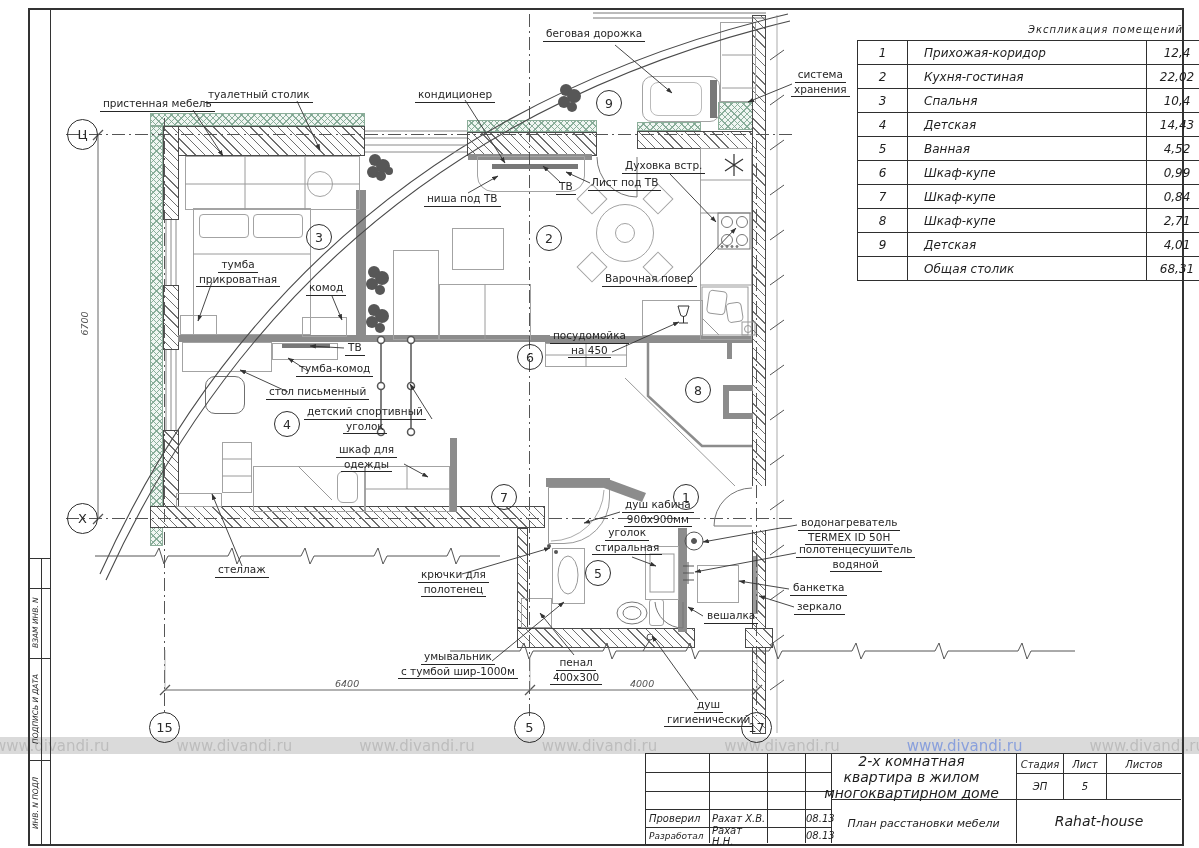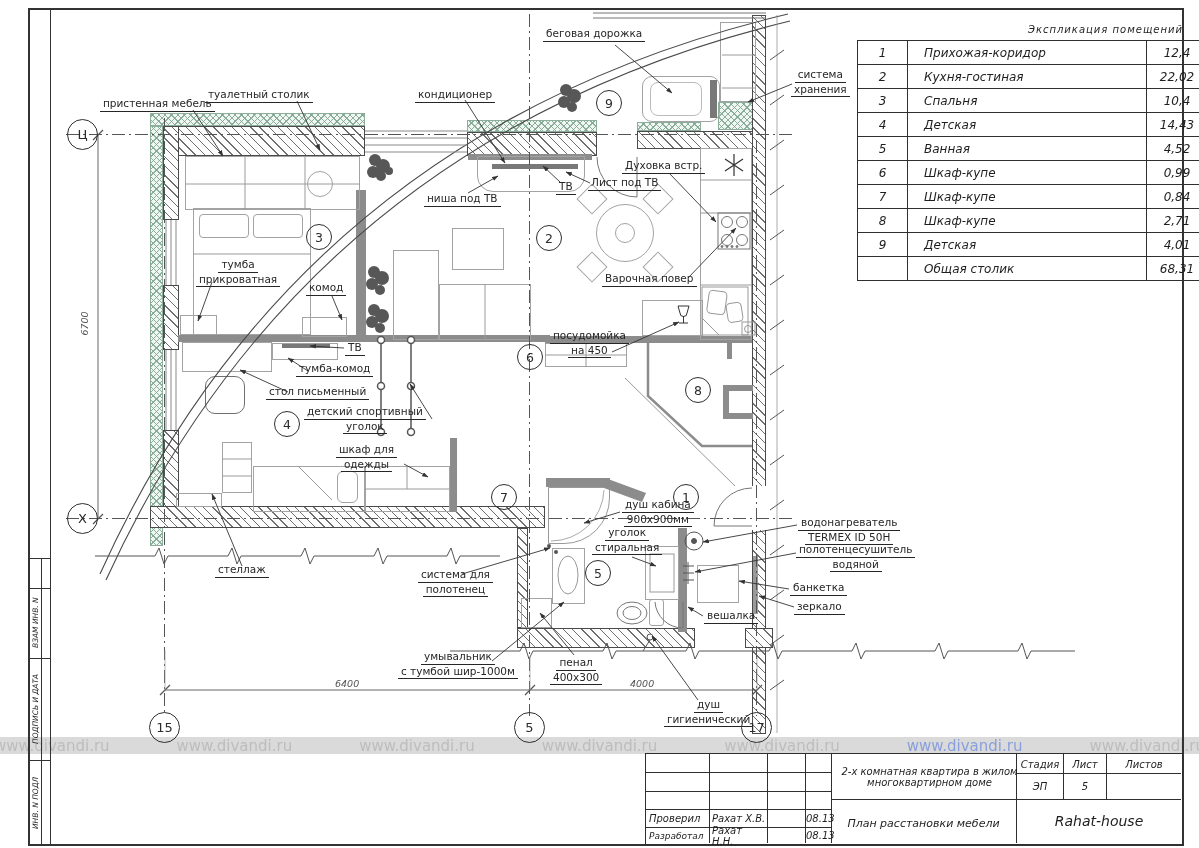--- a/index.html
+++ b/index.html
@@ -438,21 +438,21 @@
       <span>одежды</span>
     </div>
   <div class="lbl" style="left:550px;top:329px">
       <span>посудомойка</span>
       <span>на 450</span>
     </div>
   <div class="lbl" style="left:215px;top:563px">
       <span>стеллаж</span>
     </div>
   <div class="lbl" style="left:418px;top:568px">
-      <span>система для</span>
+      <span>крючки для</span>
       <span>полотенец</span>
     </div>
   <div class="lbl" style="left:398px;top:650px">
       <span>умывальник</span>
       <span>с тумбой шир-1000м</span>
     </div>
   <div class="lbl" style="left:550px;top:656px">
       <span>пенал</span>
       <span>400х300</span>
     </div>
@@ -571,21 +571,21 @@
     <div class="tbl" style="left:0;top:55px;width:185px;height:1px"></div>
     <div class="tbl" style="left:0;top:73px;width:185px;height:1px"></div>
     <div class="tbl" style="left:370px;top:19px;width:165px;height:1px"></div>
     <div class="tbl" style="left:185px;top:45px;width:350px;height:1px"></div>
     <div class="tbt" style="left:3px;top:56px;width:58px;height:16px">Проверил</div>
     <div class="tbt" style="left:66px;top:56px;width:54px;height:16px">Рахат Х.В.</div>
     <div class="tbt" style="left:160px;top:56px;width:25px;height:16px">08.13</div>
     <div class="tbt" style="left:3px;top:74px;width:58px;height:15px;font-size:9px">Разработал</div>
     <div class="tbt" style="left:66px;top:74px;width:54px;height:15px">Рахат Н.Н.</div>
     <div class="tbt" style="left:160px;top:74px;width:25px;height:15px">08.13</div>
-    <div class="tbt ctr pre" style="left:194px;top:2px;width:179px;height:41px;font-size:10px">2-х комнатная квартира в жилом
+    <div class="tbt ctr pre" style="left:176px;top:2px;width:179px;height:41px;font-size:14px">2-х комнатная квартира в жилом
 многоквартирном доме</div>
     <div class="tbt ctr" style="left:188px;top:50px;width:179px;height:38px;font-size:11px">План расстановки мебели</div>
     <div class="tbt ctr" style="left:371px;top:2px;width:46px;height:16px">Стадия</div>
     <div class="tbt ctr" style="left:418px;top:2px;width:42px;height:16px">Лист</div>
     <div class="tbt ctr" style="left:461px;top:2px;width:74px;height:16px">Листов</div>
     <div class="tbt ctr" style="left:371px;top:21px;width:46px;height:22px">ЭП</div>
     <div class="tbt ctr" style="left:418px;top:21px;width:42px;height:22px">5</div>
     <div class="tbt ctr" style="left:461px;top:21px;width:74px;height:22px"></div>
     <div class="tbt ctr" style="left:371px;top:48px;width:164px;height:38px;font-size:14px">Rahat-house</div>
   </div>

